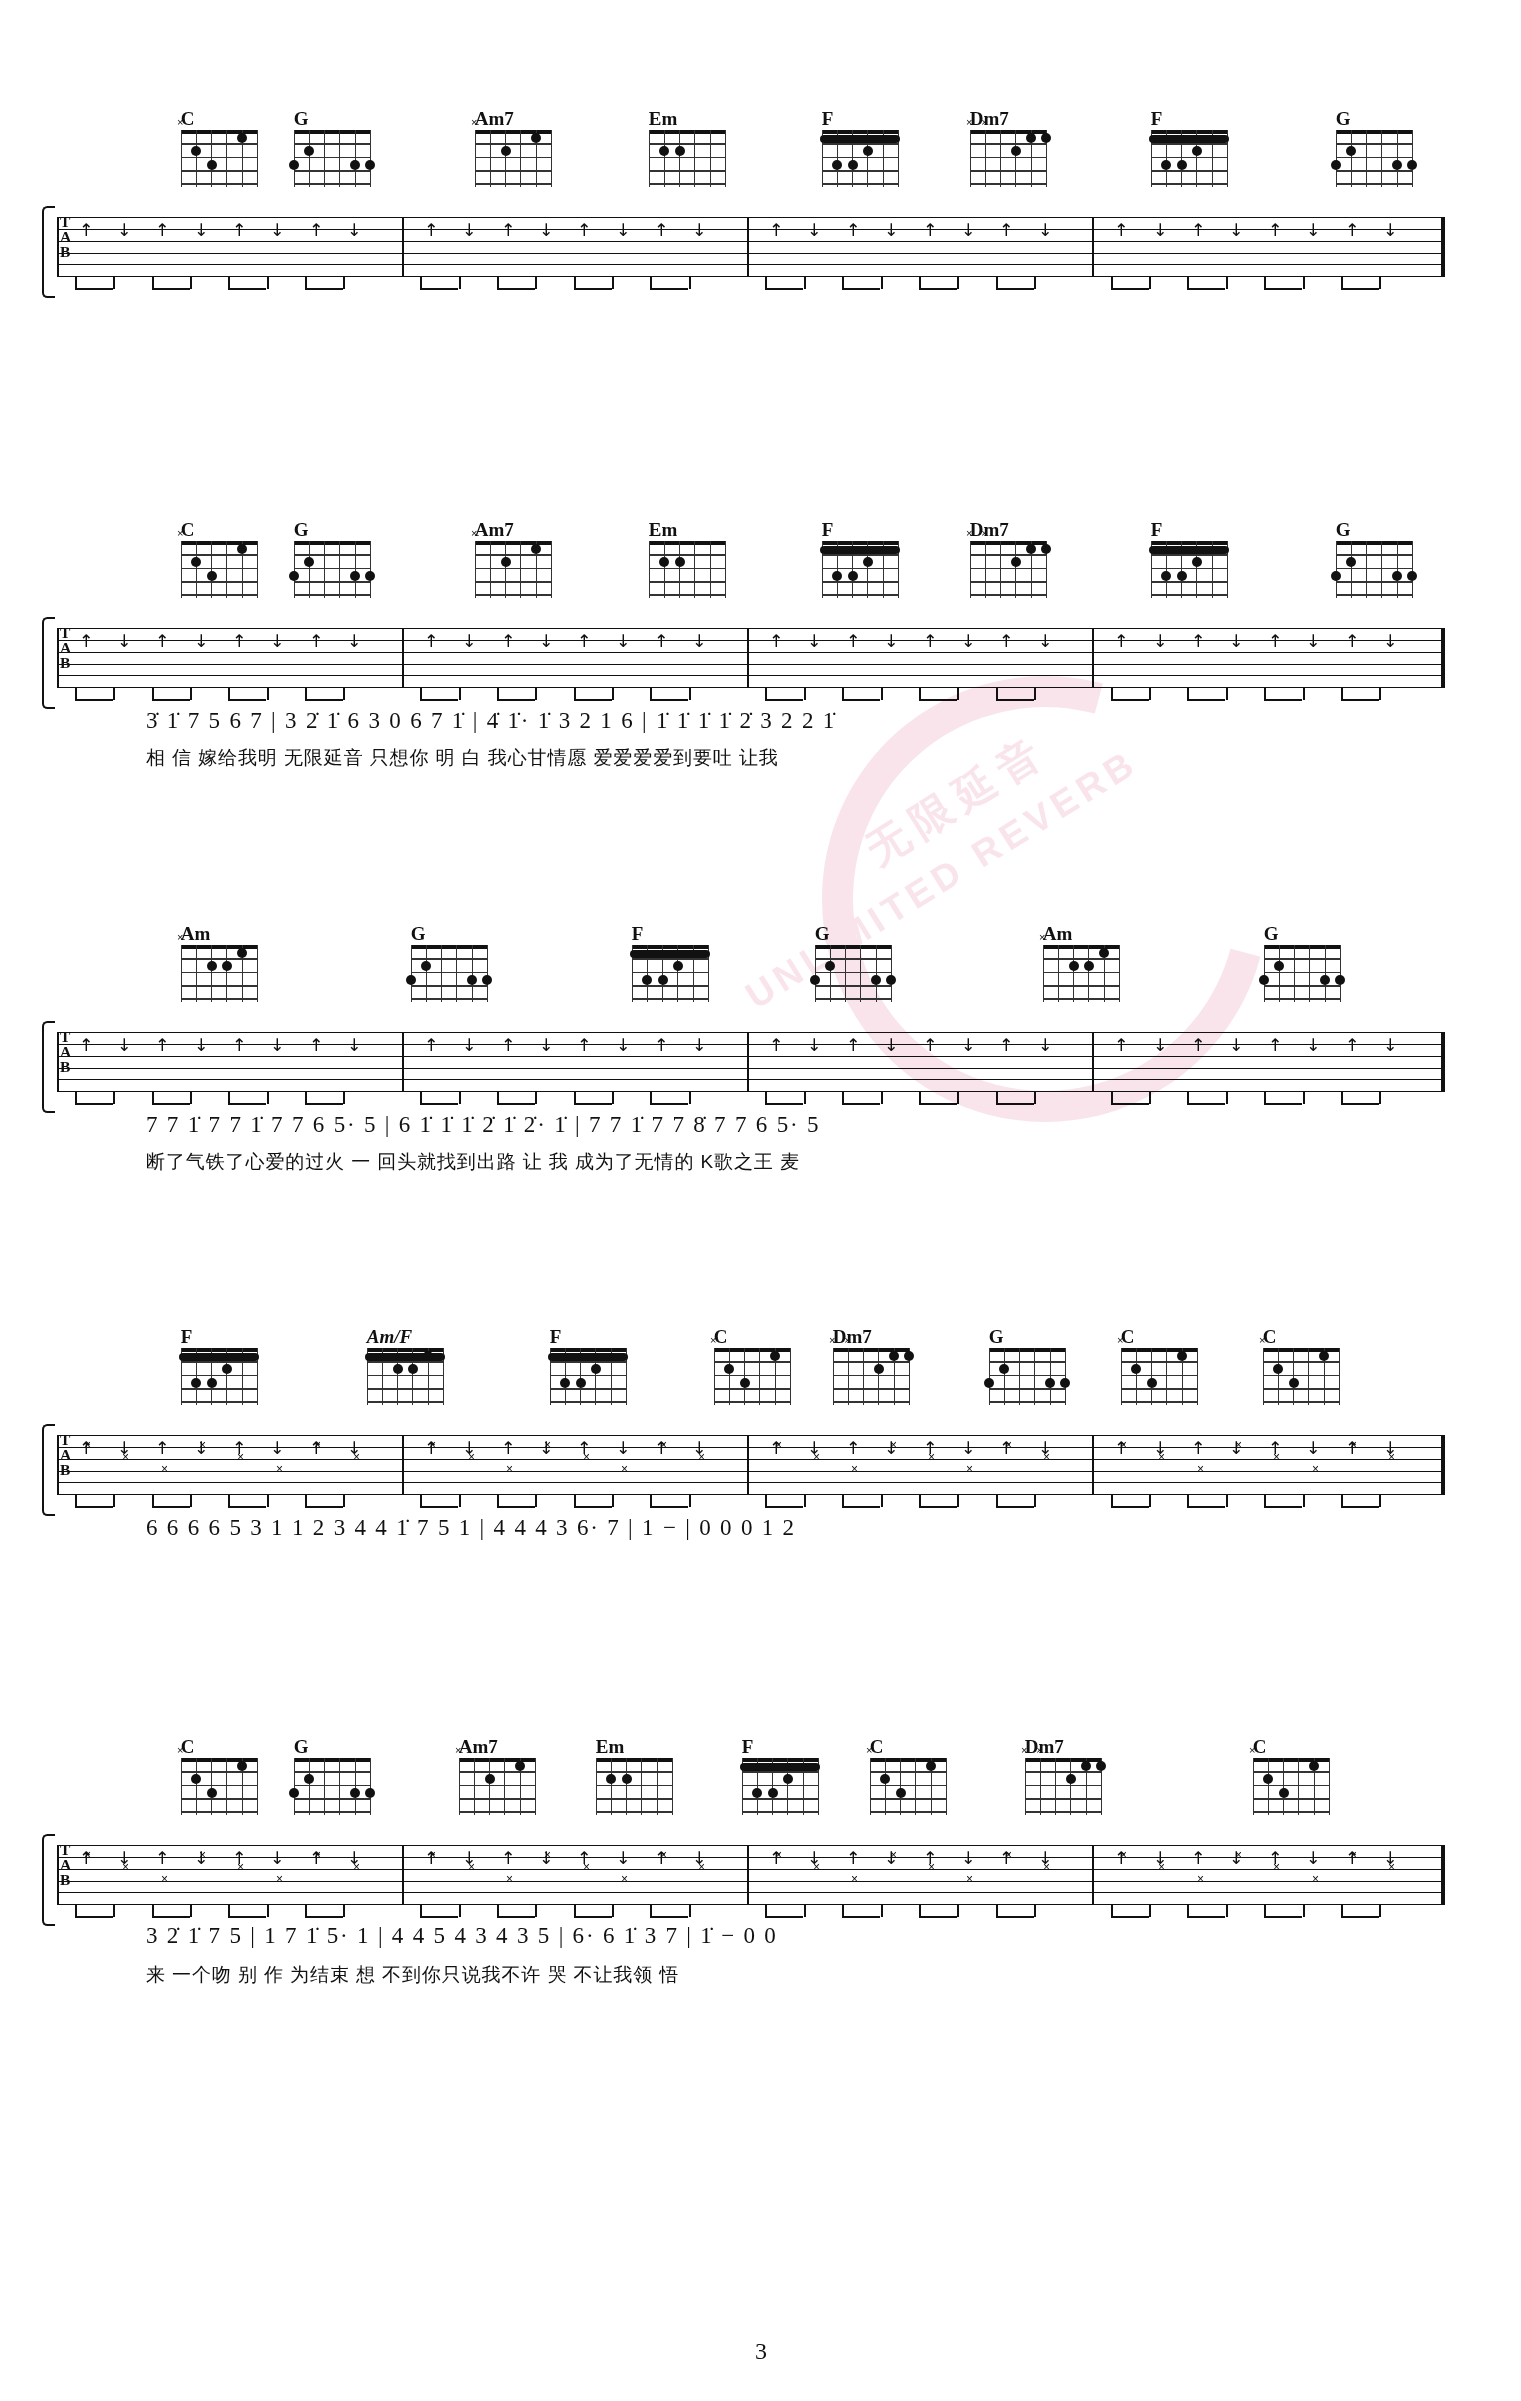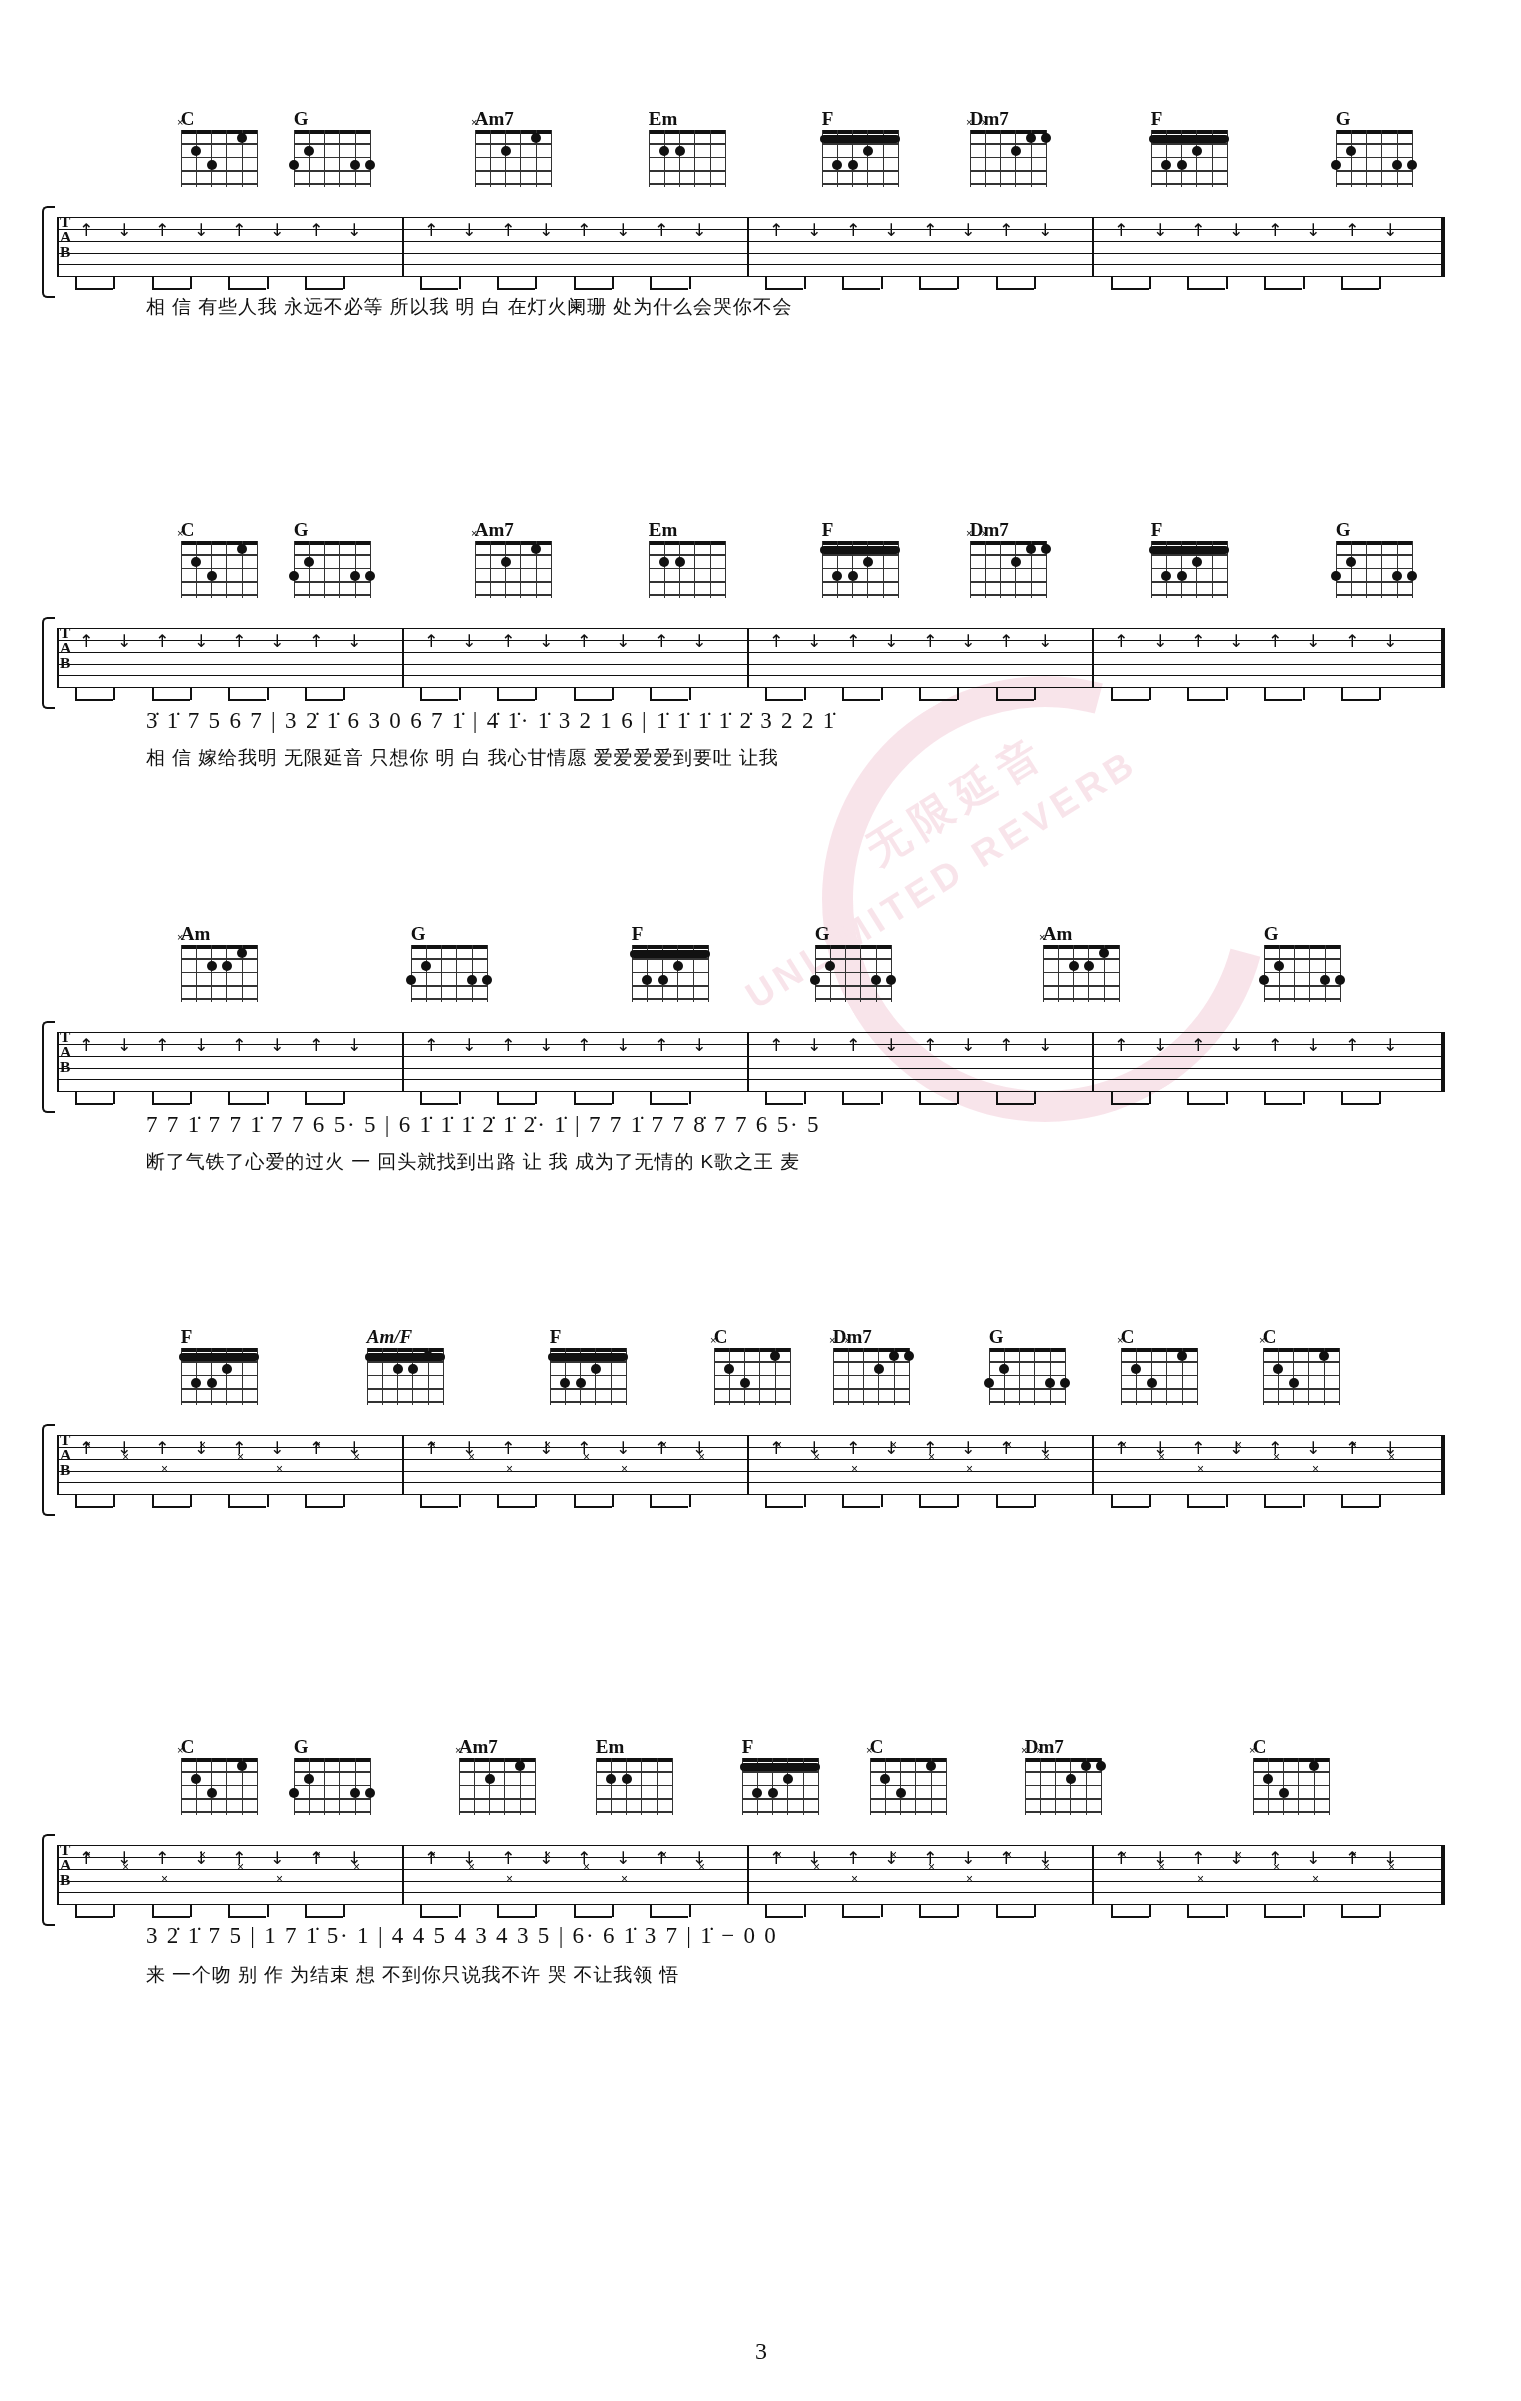--- a/index.html
+++ b/index.html
@@ -312,23 +312,20 @@
           <div class="stem" style="left: 1149px; top: 71px; height: 12px;"></div>
           <div class="beam" style="left: 1187px; width: 38px; top: 82px;"></div>
           <div class="stem" style="left: 1187px; top: 71px; height: 12px;"></div>
           <div class="stem" style="left: 1226px; top: 71px; height: 12px;"></div>
           <div class="beam" style="left: 1264px; width: 38px; top: 82px;"></div>
           <div class="stem" style="left: 1264px; top: 71px; height: 12px;"></div>
           <div class="stem" style="left: 1303px; top: 71px; height: 12px;"></div>
           <div class="beam" style="left: 1341px; width: 38px; top: 82px;"></div>
           <div class="stem" style="left: 1341px; top: 71px; height: 12px;"></div>
           <div class="stem" style="left: 1379px; top: 71px; height: 12px;"></div>
-        </div>
-        <div class="melody">
-          <div class="lyr" style="left: 146px; top: 0px;">相 信  有些人我  永远不必等  所以我  明 白  在灯火阑珊  处为什么会哭你不会</div>
         </div>
       </div>
       <div class="system" style="top: 519px;">
         <div class="chords">
           <div class="chord" style="left: 179px;">
             <div class="name">C</div>
             <div class="grid">
               <div class="nut"></div>
               <div class="vline" style="left: 0px;"></div>
               <div class="vline" style="left: 15px;"></div>
@@ -1102,20 +1099,23 @@
           <div class="xnote" style="left: 1043px; top: 26.5px;">×</div>
           <div class="xnote" style="left: 1120px; top: 14.6px;">×</div>
           <div class="xnote" style="left: 1158px; top: 26.5px;">×</div>
           <div class="xnote" style="left: 1197px; top: 38px;">×</div>
           <div class="xnote" style="left: 1235px; top: 14.6px;">×</div>
           <div class="xnote" style="left: 1273px; top: 26.5px;">×</div>
           <div class="xnote" style="left: 1312px; top: 38px;">×</div>
           <div class="xnote" style="left: 1350px; top: 14.6px;">×</div>
           <div class="xnote" style="left: 1388px; top: 26.5px;">×</div>
         </div>
+        <div class="melody">
+          <div class="mel" style="left: 146px; top: 3.7px;">6 6 6 6 5 3 1  1 2 3  4  4 1̇ 7 5  1 | 4  4 4 3 6· 7 | 1 −  | 0 0 0  1 2</div>
+        </div>
       </div>
       <div class="system" style="top: 1736px;">
         <div class="chords">
           <div class="chord" style="left: 179px;">
             <div class="name">C</div>
             <div class="grid">
               <div class="nut"></div>
               <div class="vline" style="left: 0px;"></div>
               <div class="vline" style="left: 15px;"></div>
               <div class="vline" style="left: 30px;"></div>

